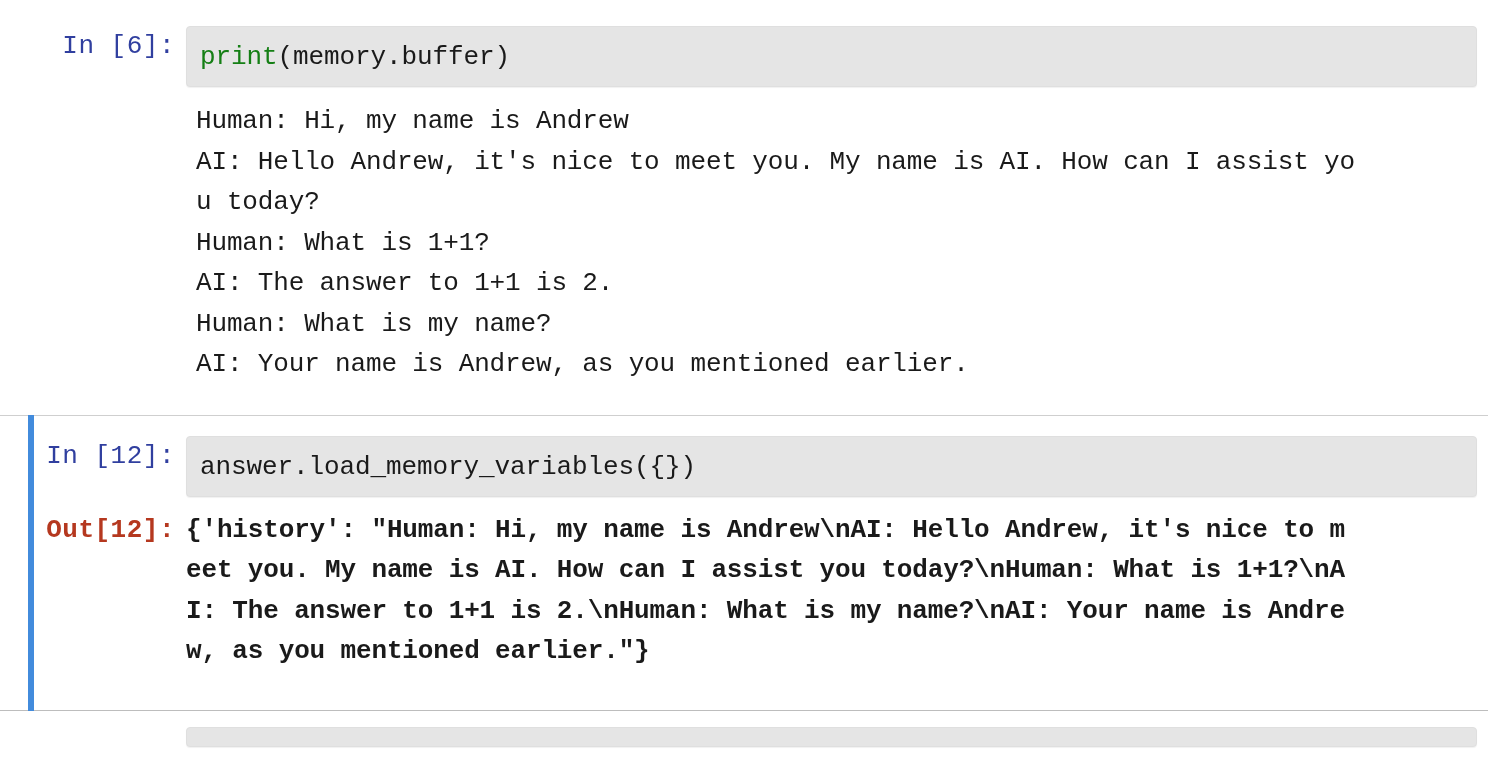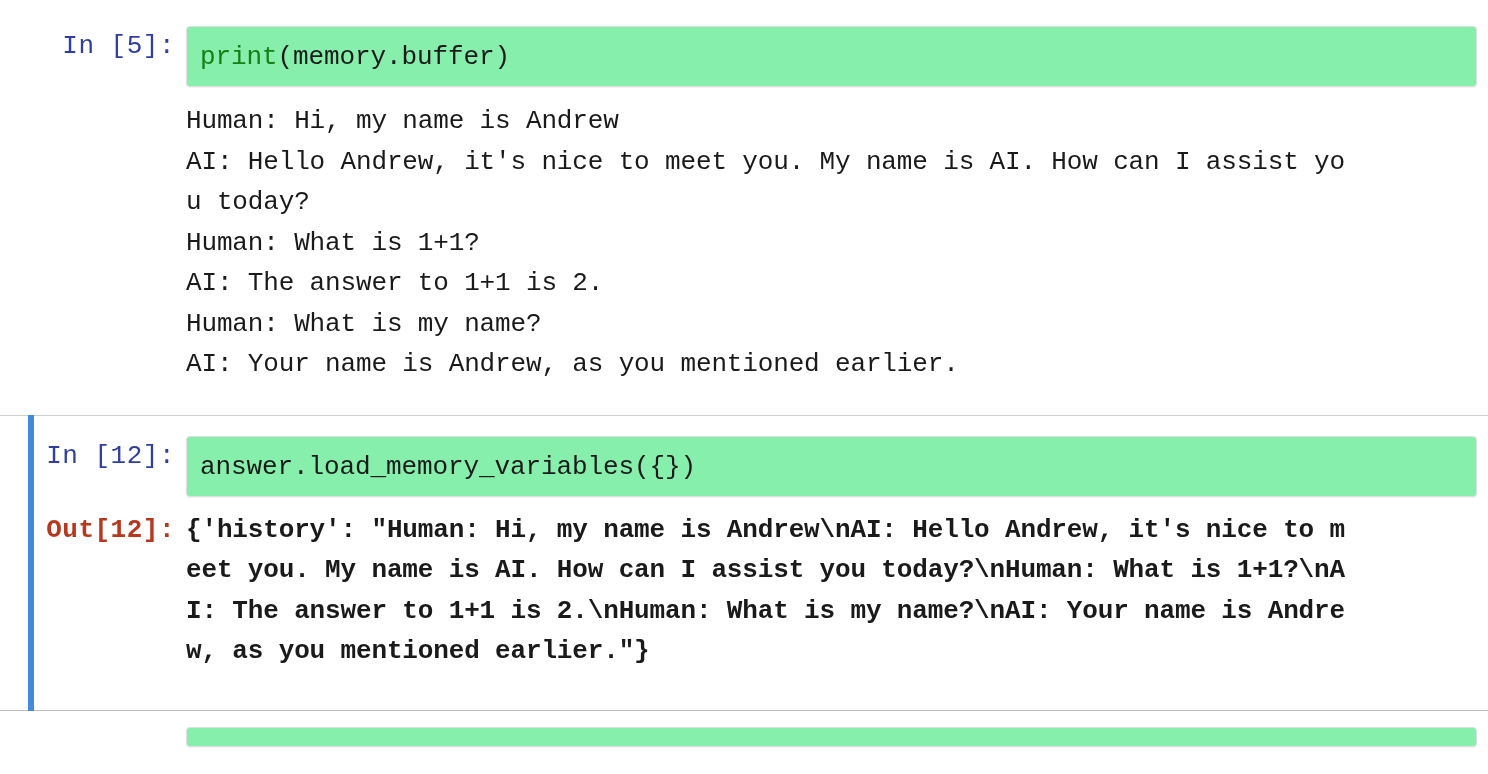--- a/index.html
+++ b/index.html
@@ -64,21 +64,21 @@
     letter-spacing: 0.5px;
     white-space: pre;
     user-select: none;
   }
   .prompt.in-prompt  { color: #303f9f; }
   .prompt.out-prompt { color: #b5381f; }
 
   .input-area {
     flex: 1 1 auto;
     margin-right: 11px;
-    background: #86efac;
+    background: #e5e5e5;
     border: 1px solid #dfdfdf;
     border-radius: 4px;
     box-shadow: 0 1px 1px rgba(0,0,0,0.06);
     box-sizing: border-box;
     padding: 10px 13px 9px 13px;
   }
   .code {
     margin: 0;
     font-family: "Liberation Mono", "DejaVu Sans Mono", monospace;
     font-size: 26px;
@@ -106,21 +106,21 @@
     line-height: 40.5px;
     color: #1a1a1a;
     white-space: pre-wrap;
     word-break: break-all;
     overflow-wrap: anywhere;
     letter-spacing: -0.15px;
   }
 
   
   .cell-1 { padding-top: 26px; }
-  .cell-1 .output-row { padding-top: 14px; padding-bottom: 6px; }
+  .cell-1 .output-row { padding-top: 14px; padding-bottom: 6px; padding-left: 10px; }
 
   .cell-2 { margin-top: 24px; }
   .cell-2 .input-row { padding-top: 20px; justify-content: center; }
   .cell-2 .output-row { padding-top: 13px; padding-bottom: 38px; font-weight: bold; }
 
   
   .cell-3 { margin-top: 16px; }
   .cell-3 .input-area {
     height: 20px;
     padding: 0;
@@ -128,21 +128,21 @@
   }
 </style>
 </head>
 <body>
 
 <div id="notebook">
 
   <div class="cell cell-1">
 
     <div class="input-row">
-      <div class="prompt in-prompt">In [5]:</div>
+      <div class="prompt in-prompt">In [6]:</div>
       <div class="input-area">
         <pre class="code"><span class="tok-builtin">print</span><span>(memory.buffer)</span></pre>
       </div>
     </div>
 
     <div class="output-row">
       <div class="prompt"></div>
       <pre class="output-text">Human: Hi, my name is Andrew
 AI: Hello Andrew, it's nice to meet you. My name is AI. How can I assist you today?
 Human: What is 1+1?

